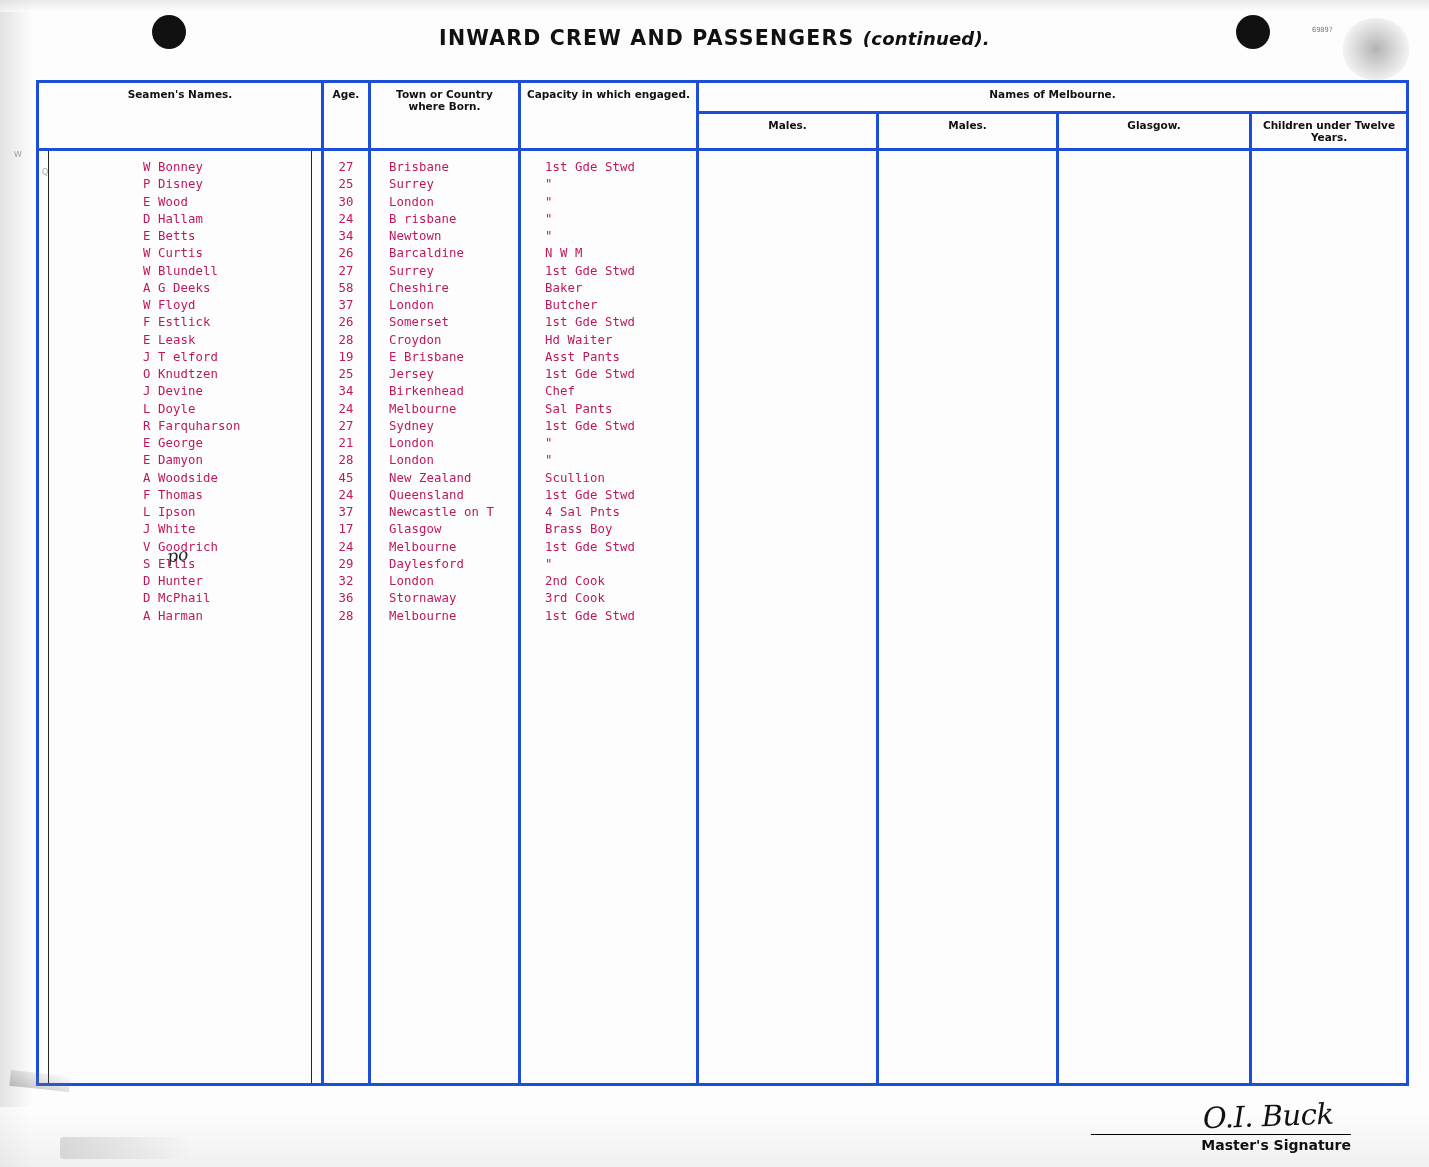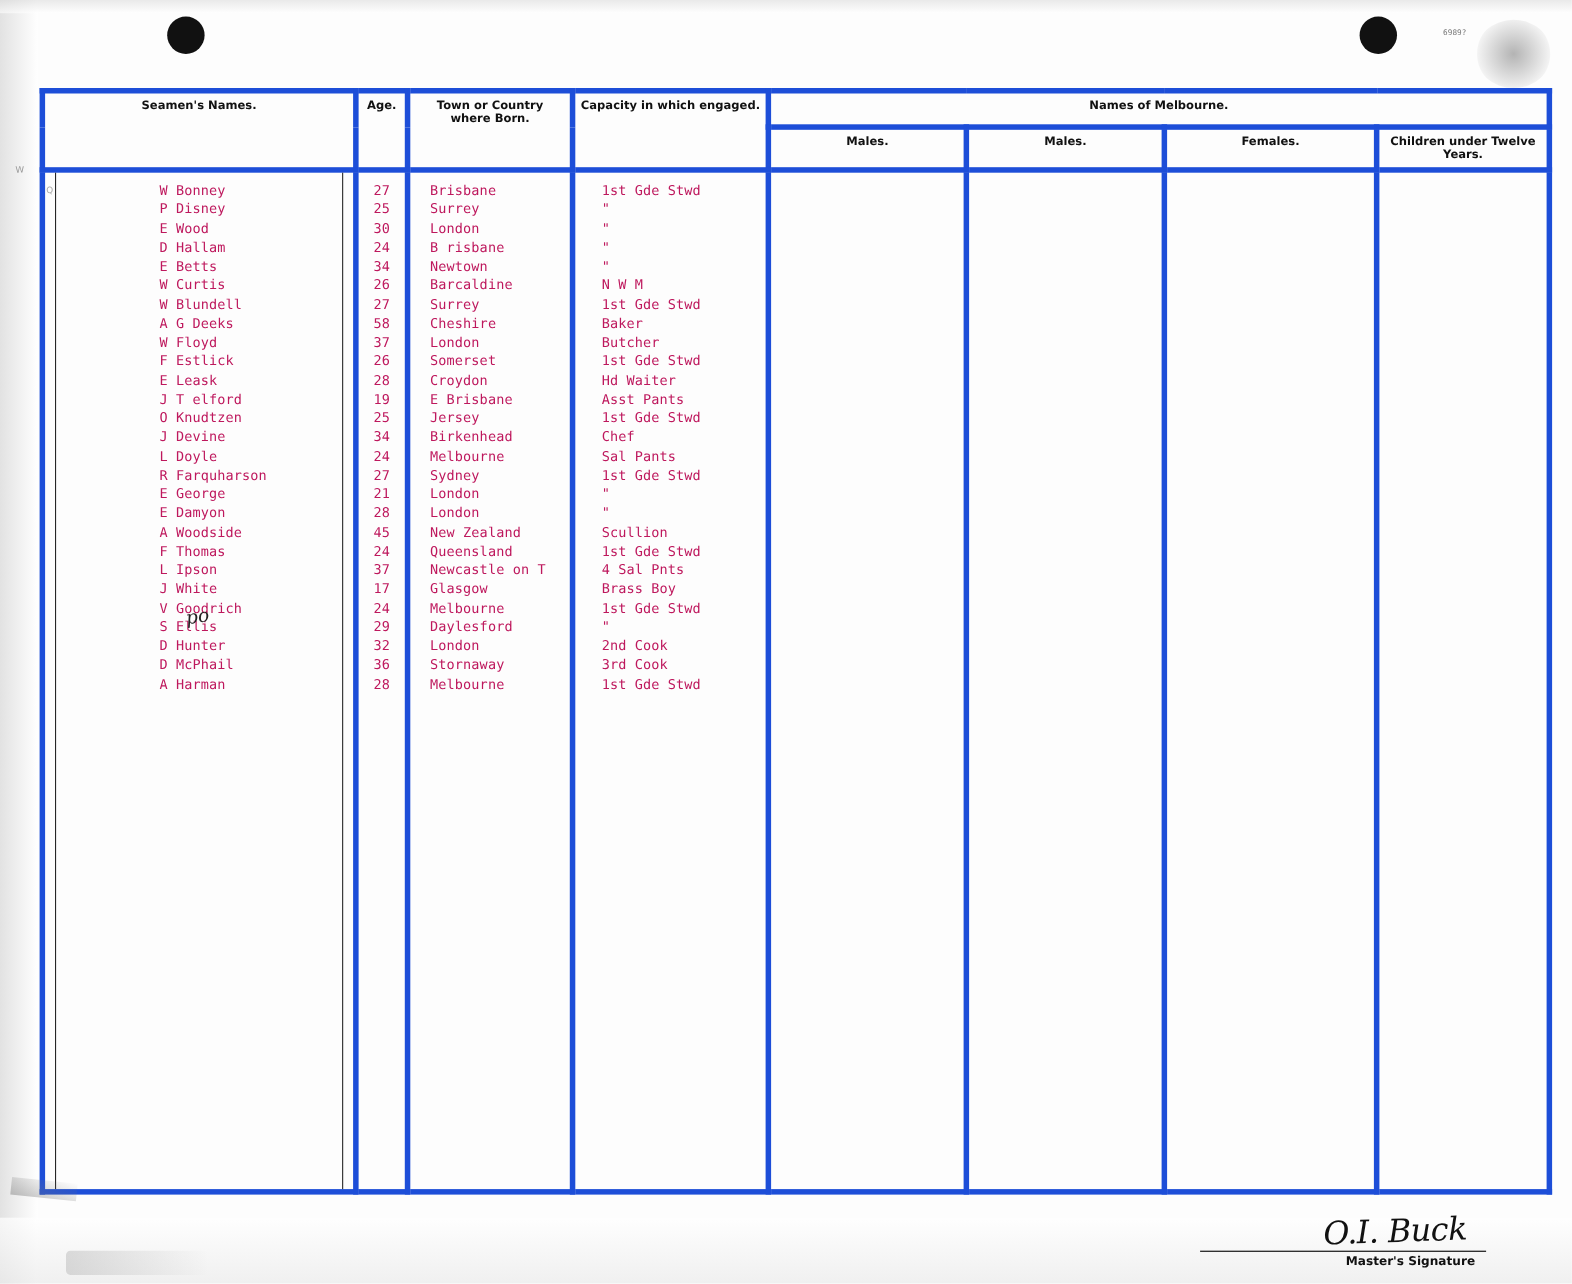--- a/index.html
+++ b/index.html
@@ -110,21 +110,21 @@
     width: 1370px;
     height: 1006px;
   }
   table.ledger {
     border-collapse: collapse;
     width: 100%;
     height: 100%;
     table-layout: fixed;
   }
   table.ledger th, table.ledger td {
-    border: 5px solid #1d4ed8;
+    border: 3px solid #1d4ed8;
     vertical-align: top;
     padding: 0;
   }
   table.ledger thead th {
     font-size: 10.5px;
     font-weight: bold;
     font-family: "DejaVu Sans", sans-serif;
     text-align: center;
     padding: 5px 2px;
     line-height: 1.15;
@@ -216,25 +216,24 @@
     font-style: italic;
     font-size: 29px;
     letter-spacing: -0.5px;
     line-height: 1;
     margin-bottom: 2px;
     margin-right: 18px;
     transform: rotate(-2deg);
     display: inline-block;
   }
   .sig-caption {
-    font-size: 11px;
+    font-size: 14px;
     font-weight: bold;
     font-family: "DejaVu Sans", sans-serif;
     margin-top: 2px;
-    margin-right: 10px;
   }
   .smudge-bl {
     position: absolute;
     left: 60px; bottom: 8px;
     width: 130px; height: 22px;
     background: linear-gradient(to right, rgba(160,160,160,.35), rgba(255,255,255,0));
     border-radius: 4px;
   }
   .smudge-corner {
     position: absolute;
@@ -252,20 +251,24 @@
   <div class="scan-edge-left"></div>
   <div class="scan-edge-top"></div>
   <div class="scan-edge-bottom"></div>
 
   <div class="hole left"></div>
   <div class="hole right"></div>
 
   <div class="stamp"></div>
   <div class="stamp-num">6989?</div>
 
+  <div class="doc-title">
+    <span>INWARD CREW AND PASSENGERS</span>
+    <span class="cont">(continued).</span>
+  </div>
 
 
   <div class="margin-note">W</div>
   <div class="margin-note2">Q</div>
 
   <div class="table-wrap">
     <table class="ledger">
       <colgroup>
         <col style="width:285px">
         <col style="width:47px">
@@ -281,21 +284,21 @@
           <th rowspan="2">Seamen's Names.</th>
           <th rowspan="2">Age.</th>
           <th rowspan="2" style="white-space:pre-line">Town or Country
 where Born.</th>
           <th rowspan="2">Capacity in which engaged.</th>
           <th colspan="4" class="hdr-span">Names of Melbourne.</th>
         </tr>
         <tr class="hdr-row2">
           <th>Males.</th>
           <th>Males.</th>
-          <th>Females.</th>
+          <th>Glasgow.</th>
           <th>Children under Twelve Years.</th>
         </tr>
       </thead>
       <tbody>
         <tr>
           <td class="body-cell">
             <div class="double-rule"></div>
             <div class="double-rule-r"></div>
             <div class="rows names" id="col-names">W Bonney
 P Disney

